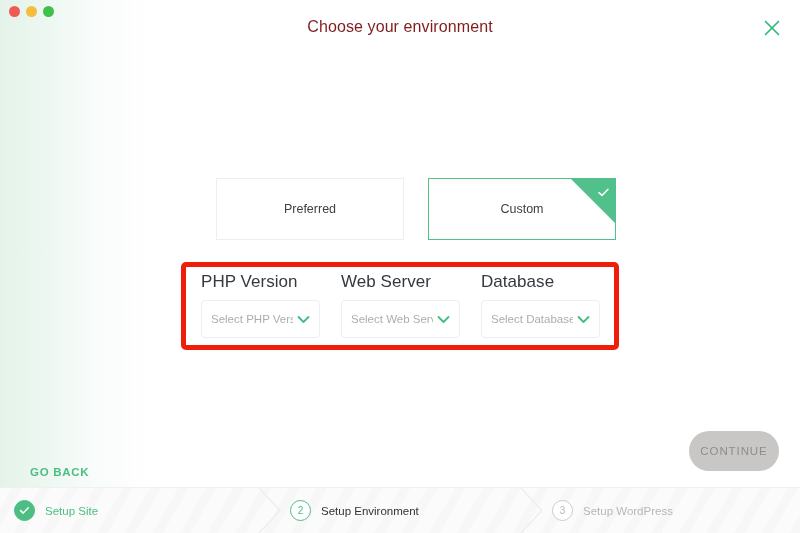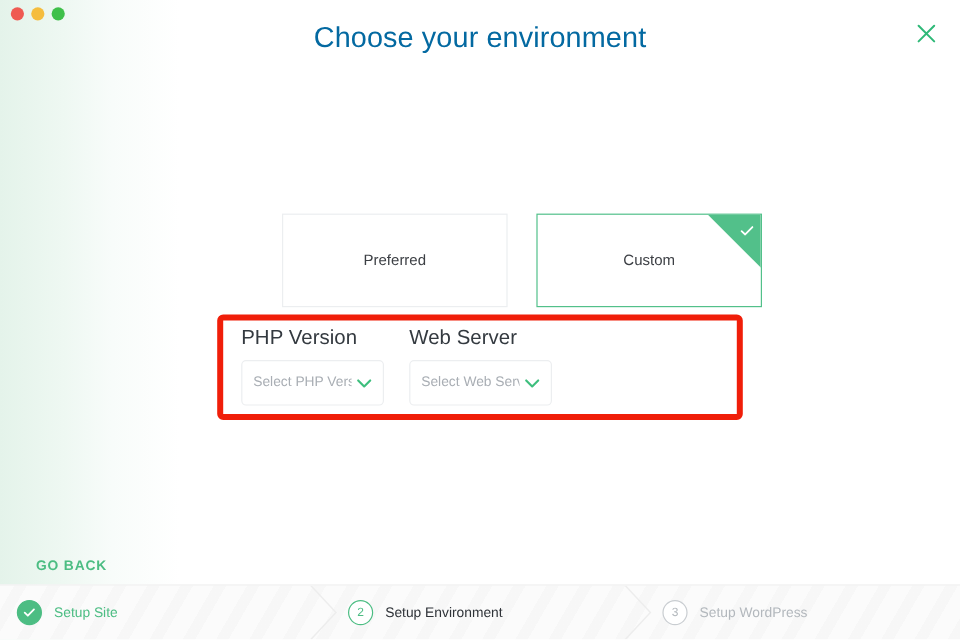--- a/index.html
+++ b/index.html
@@ -60,22 +60,22 @@
   .light.red    { background: #ef5a52; }
   .light.yellow { background: #f5bd3e; }
   .light.green  { background: #3fc04a; }
 
   .page-title {
     position: absolute;
     left: 0;
     top: 18px;
     width: 800px;
     text-align: center;
-    font-size: 24px;
-    color: #0369a1;
+    font-size: 16px;
+    color: #7f1d1d;
     letter-spacing: 0.1px;
   }
 
   .close-btn {
     position: absolute;
     right: 17px;
     top: 17px;
     width: 22px;
     height: 22px;
     cursor: pointer;
@@ -91,24 +91,24 @@
     left: 0;
     top: 58px;
     width: 800px;
     height: 430px;
     z-index: 2;
   }
 
   
   .env-tabs {
     position: absolute;
-    left: 211px;
+    left: 192px;
     top: 120px;
     width: 400px;
-    height: 78px;
+    height: 62px;
     display: flex;
     padding-left: 24px;
   }
   .env-tab {
     flex: 1 1 50%;
     position: relative;
     background: #ffffff;
     border: 1px solid #eceef0;
     display: flex;
     align-items: center;
@@ -393,25 +393,37 @@
         <div class="select-box">
           <span class="select-placeholder">Select Web Serv...</span>
           <span class="chevron">
             <svg width="13" height="9" viewBox="0 0 13 9" aria-hidden="true">
               <path d="M1.5 2 L6.5 7 L11.5 2" stroke="#3fbf7e" stroke-width="1.8" fill="none" stroke-linecap="round" stroke-linejoin="round"></path>
             </svg>
           </span>
         </div>
       </div>
 
+      <div class="field">
+        <span class="field-label">Database</span>
+        <div class="select-box">
+          <span class="select-placeholder">Select Database</span>
+          <span class="chevron">
+            <svg width="13" height="9" viewBox="0 0 13 9" aria-hidden="true">
+              <path d="M1.5 2 L6.5 7 L11.5 2" stroke="#3fbf7e" stroke-width="1.8" fill="none" stroke-linecap="round" stroke-linejoin="round"></path>
+            </svg>
+          </span>
+        </div>
+      </div>
     </div>
 
     <div class="go-back">GO BACK</div>
   </div>
 
+  <button class="continue-btn" disabled="">CONTINUE</button>
 
   <div class="stepper">
 
     <div class="step-sep sep-1">
       <svg width="26" height="45" viewBox="0 0 26 45" aria-hidden="true">
         <path d="M1 0 L22 22.5 L1 45" stroke="#ededed" stroke-width="1.2" fill="none"></path>
       </svg>
     </div>
     <div class="step-sep sep-2">
       <svg width="26" height="45" viewBox="0 0 26 45" aria-hidden="true">

